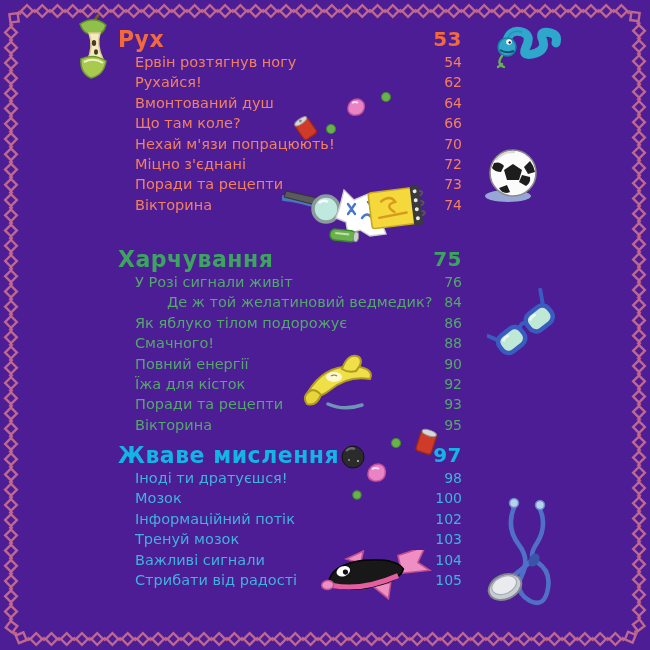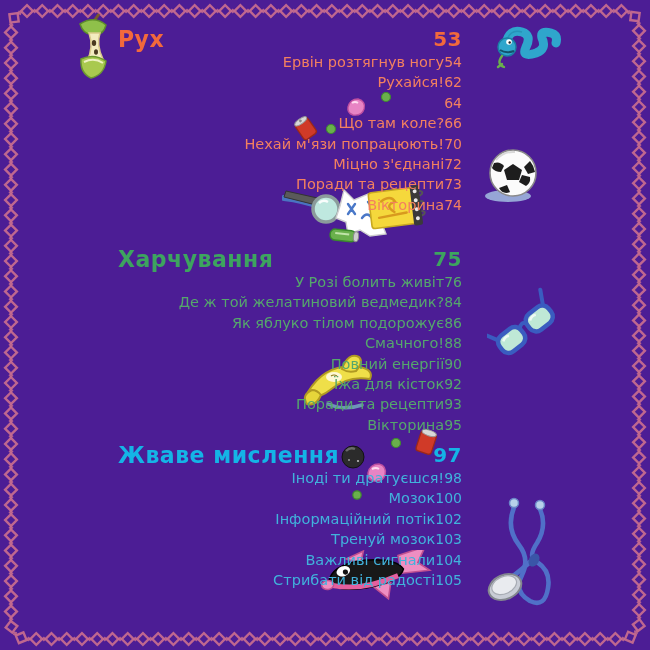--- a/index.html
+++ b/index.html
@@ -16,21 +16,21 @@
   .toc-section:nth-of-type(2){top:245px;}
   .toc-section:nth-of-type(3){top:441px;}
   .sec-head{
     display:flex;justify-content:space-between;align-items:flex-end;
     height:27px;font-weight:bold;font-size:22px;letter-spacing:.5px;line-height:25px;
   }
   .sec-title{transform:scaleY(1.05);}
   .sec-page{font-size:20px;font-weight:bold;}
   .entries{padding-left:17px;}
   .entry{
-    display:flex;justify-content:flex-end;align-items:baseline;
+    display:flex;justify-content:space-between;align-items:baseline;
     height:20.4px;font-size:14.5px;line-height:20.4px;
   }
   .entry-label{white-space:nowrap;}
   .entry-page{font-size:14px;}
 </style>
 </head>
 <body>
 
 <div class="page">
 
@@ -500,20 +500,21 @@
         <div class="entries">
           <div class="entry" style="color: rgb(243, 128, 95);">
             <span class="entry-label">Ервін розтягнув ногу</span>
             <span class="entry-page">54</span>
           </div>
           <div class="entry" style="color: rgb(243, 128, 95);">
             <span class="entry-label">Рухайся!</span>
             <span class="entry-page">62</span>
           </div>
           <div class="entry" style="color: rgb(243, 128, 95);">
+            <span class="entry-label">Вмонтований душ</span>
             <span class="entry-page">64</span>
           </div>
           <div class="entry" style="color: rgb(243, 128, 95);">
             <span class="entry-label">Що там коле?</span>
             <span class="entry-page">66</span>
           </div>
           <div class="entry" style="color: rgb(243, 128, 95);">
             <span class="entry-label">Нехай м'язи попрацюють!</span>
             <span class="entry-page">70</span>
           </div>
@@ -531,21 +532,21 @@
           </div>
         </div>
       </div>
       <div class="toc-section">
         <div class="sec-head" style="color: rgb(61, 164, 95);">
           <span class="sec-title">Харчування</span>
           <span class="sec-page">75</span>
         </div>
         <div class="entries">
           <div class="entry" style="color: rgb(85, 167, 108);">
-            <span class="entry-label">У Розі болить живіт</span>
+            <span class="entry-label">У Розі сигнали живіт</span>
             <span class="entry-page">76</span>
           </div>
           <div class="entry" style="color: rgb(85, 167, 108); margin-left: 32px;">
             <span class="entry-label">Де ж той желатиновий ведмедик?</span>
             <span class="entry-page">84</span>
           </div>
           <div class="entry" style="color: rgb(85, 167, 108);">
             <span class="entry-label">Як яблуко тілом подорожує</span>
             <span class="entry-page">86</span>
           </div>

